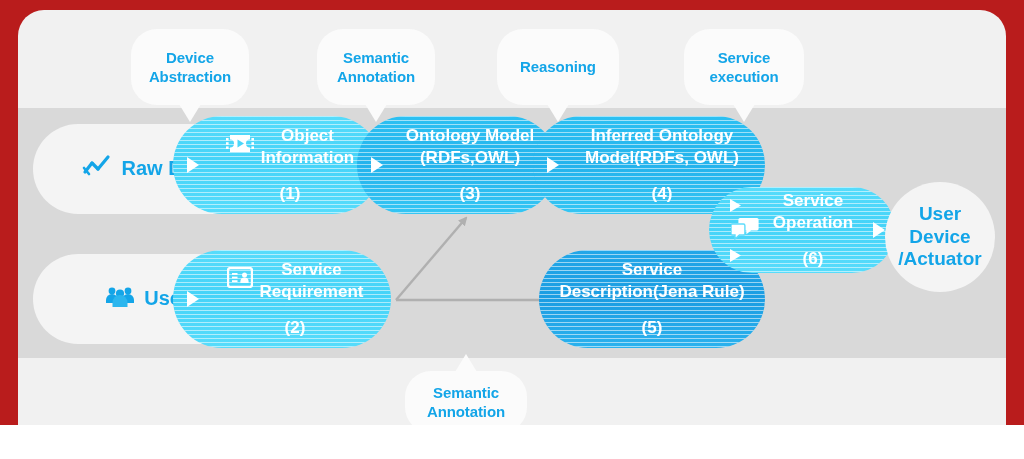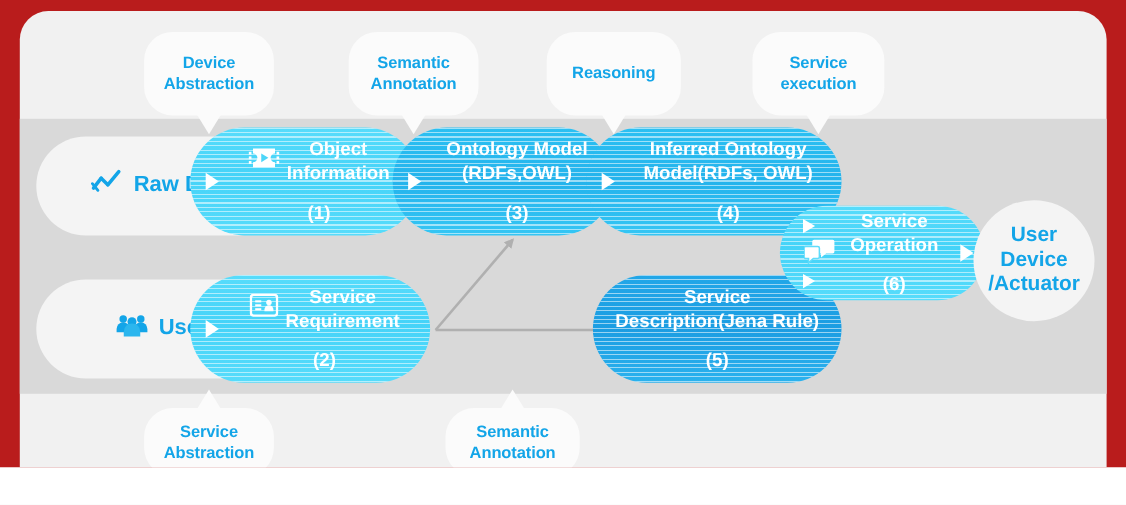--- a/index.html
+++ b/index.html
@@ -79,25 +79,20 @@
     <span>Service
 execution</span>
     <span class="tail"></span>
   </div>
 
   <div class="callout down" style="left:497px;top:29px;width:122px;height:76px;">
     <span>Reasoning</span>
     <span class="tail"></span>
   </div>
 
-  <div class="callout up" style="left:131px;top:371px;width:118px;height:62px;">
-    <span>Service
-Abstraction</span>
-    <span class="tail"></span>
-  </div>
 
   <div class="callout up" style="left:405px;top:371px;width:122px;height:62px;">
     <span>Semantic
 Annotation</span>
     <span class="tail"></span>
   </div>
 
   <svg class="arrow-svg">
     <defs>
       <marker id="ah" markerWidth="9" markerHeight="9" refX="7" refY="4.5" orient="auto" markerUnits="userSpaceOnUse">

